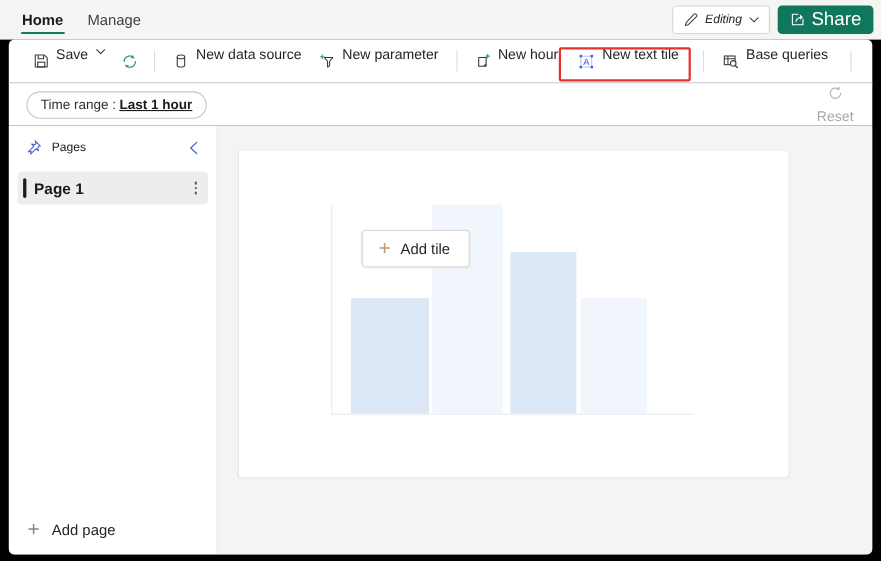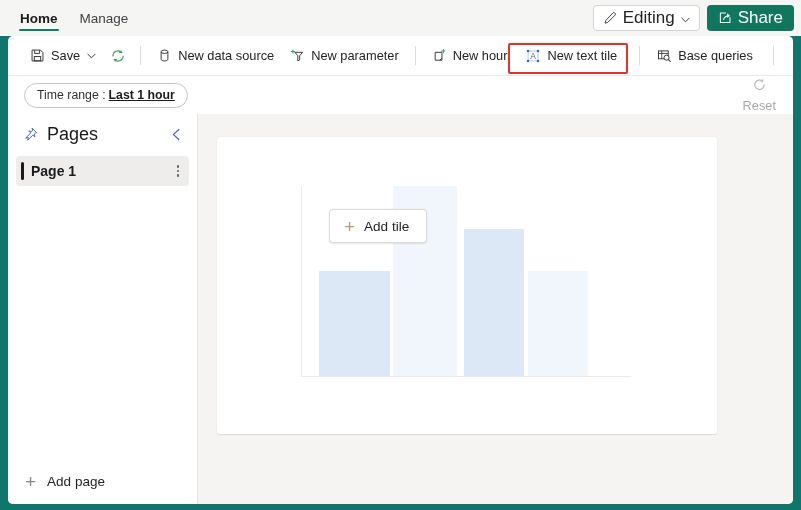--- a/index.html
+++ b/index.html
@@ -6,21 +6,21 @@
   html, body {
     width: 801px; height: 510px;
     font-family: "Liberation Sans", sans-serif;
     background: #ffffff;
     overflow: hidden;
     -webkit-font-smoothing: antialiased;
   }
   #app {
     position: relative;
     width: 801px; height: 510px;
-    background: #0f766e;
+    background: #000000;
   }
 
   
   .tabstrip {
     position: absolute; left: 0; top: 0; width: 801px; height: 36px;
     background: #f5f5f4;
     display: flex; align-items: center;
   }
   .tabs { display: flex; align-items: flex-end; height: 36px; padding-left: 9px; }
   .tab {
@@ -40,41 +40,41 @@
   }
 
   .ribbon-right {
     position: absolute; right: 7px; top: 0; height: 36px;
     display: flex; align-items: center; gap: 7px;
   }
   .btn-editing {
     display: flex; align-items: center; gap: 6px;
     height: 26px; padding: 0 9px 0 9px;
     background: #ffffff; border: 1px solid #d6d4d2; border-radius: 4px;
-    font-size: 17px; color: #242424; cursor: pointer;
+    font-size: 11px; color: #242424; cursor: pointer; font-style: italic;
   }
   .btn-share {
     display: flex; align-items: center; gap: 6px;
     height: 26px; padding: 0 11px;
     background: #11775c; border-radius: 4px;
     font-size: 17px; color: #ffffff; cursor: pointer;
   }
 
   
   .cmdbar {
     position: absolute; left: 8px; top: 36px;
     width: 785px; height: 39px;
     background: #ffffff;
     border-radius: 5px 5px 0 0;
     display: flex; align-items: center;
     padding-left: 14px;
     gap: 0px;
   }
   .cmd {
-    display: flex; align-items: center; gap: 6px;
+    display: flex; gap: 6px;
     height: 28px; padding: 0 8px;
     font-size: 12.8px; color: #242424;
     cursor: pointer; border-radius: 4px;
     white-space: nowrap;
   }
   .cmd .caret { font-size: 9px; color: #444; margin-left: 1px; }
   .vdiv { width: 1px; height: 19px; background: #dedcda; margin: 0 8px; }
   .icowrap { display: inline-flex; align-items: center; justify-content: center; }
 
   
@@ -124,21 +124,21 @@
     background: #ffffff;
     border-right: 1px solid #e6e4e2;
     position: relative;
     flex: 0 0 190px;
   }
   .pages-head {
     display: flex; align-items: center;
     height: 40px; padding: 0 10px 0 14px;
   }
   .pages-title {
-    font-size: 18px; color: #1b1b1b; margin-left: 8px; flex: 1;
+    font-size: 11px; color: #1b1b1b; margin-left: 8px; flex: 1;
   }
   .collapse-btn {
     width: 22px; height: 22px;
     display: flex; align-items: center; justify-content: center;
     cursor: pointer;
   }
   .page-item {
     margin: 2px 8px 0 8px;
     height: 30px; border-radius: 4px;
     background: #eeedec;

